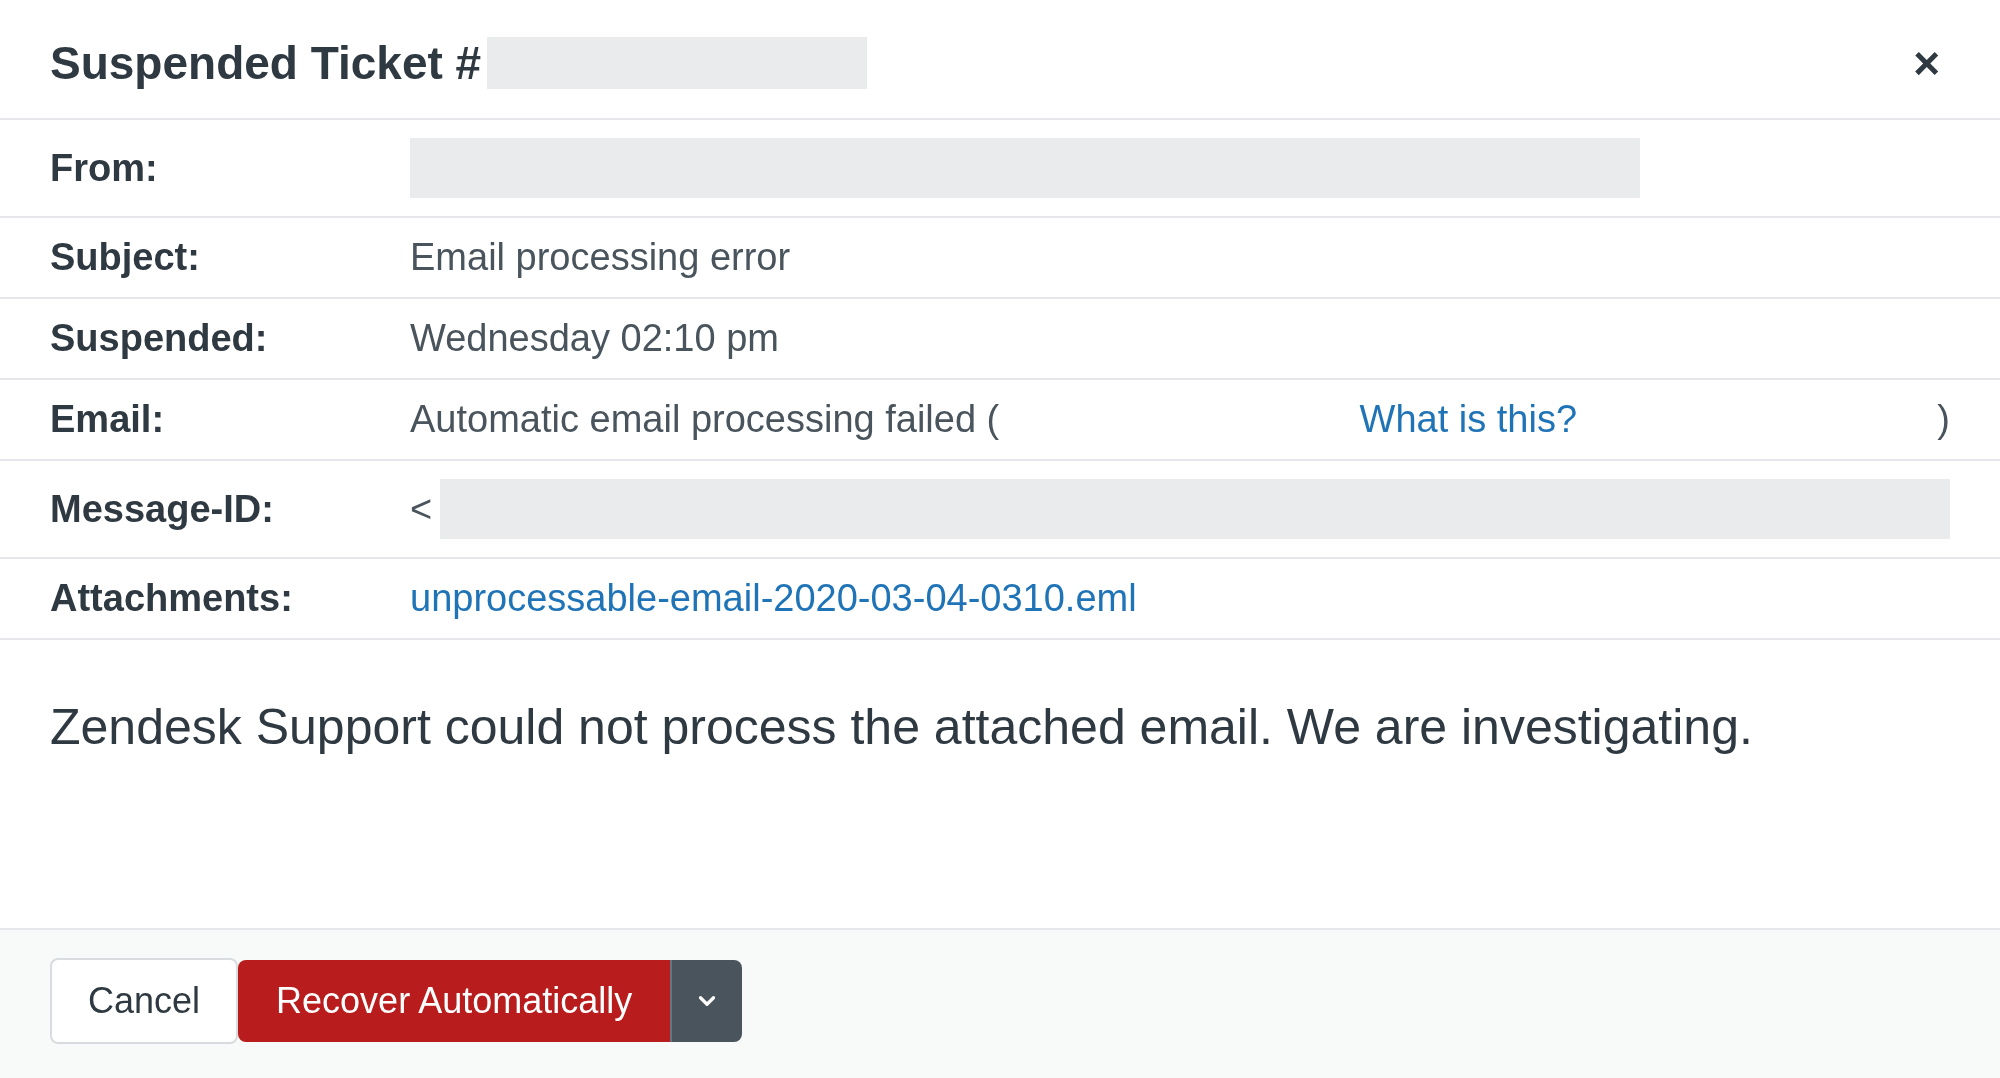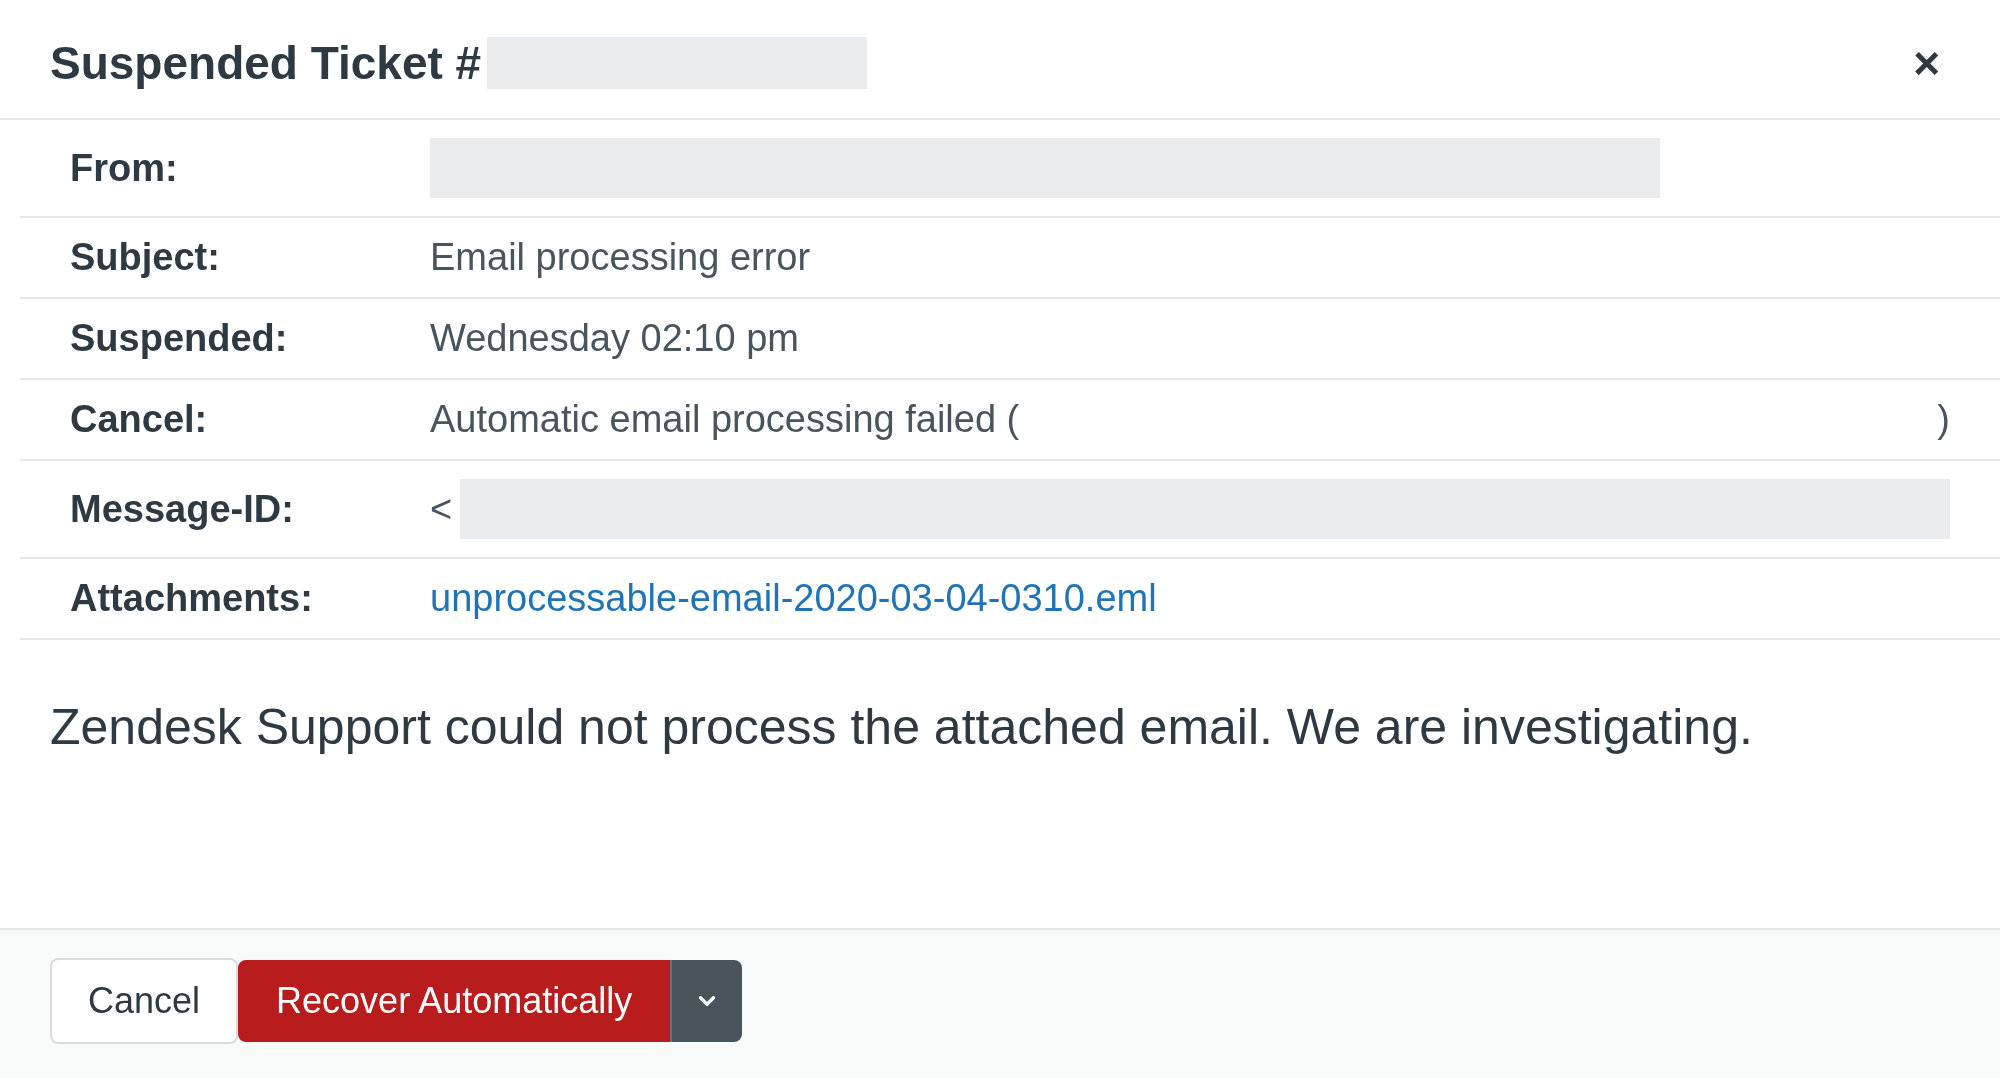--- a/index.html
+++ b/index.html
@@ -40,21 +40,20 @@
   .close-btn {
     font-size: 46px;
     font-weight: 700;
     color: #2F3941;
     cursor: pointer;
     line-height: 1;
     padding: 4px 10px;
   }
   .detail-list {
     border-top: 2px solid #E5E7EA;
-    padding-left: 20px;
   }
   .detail-row {
     display: flex;
     align-items: center;
     padding: 18px 50px;
     border-bottom: 2px solid #E5E7EA;
     font-size: 38px;
   }
   .detail-label {
     width: 360px;
@@ -170,23 +169,24 @@
       <div class="detail-label">Subject:</div>
       <div class="detail-value">Email processing error</div>
     </div>
 
     <div class="detail-row">
       <div class="detail-label">Suspended:</div>
       <div class="detail-value">Wednesday 02:10 pm</div>
     </div>
 
     <div class="detail-row">
-      <div class="detail-label">Cancel:</div>
+      <div class="detail-label">Email:</div>
       <div class="detail-value cause-value">
         <span>Automatic email processing failed (</span>
+          <span class="link">What is this?</span>
           <span>)</span>
       </div>
     </div>
 
     <div class="detail-row">
       <div class="detail-label">Message-ID:</div>
       <div class="detail-value">
         <span class="message-id-prefix">&lt;</span>
         <span class="redacted-message-id"></span>
       </div>

